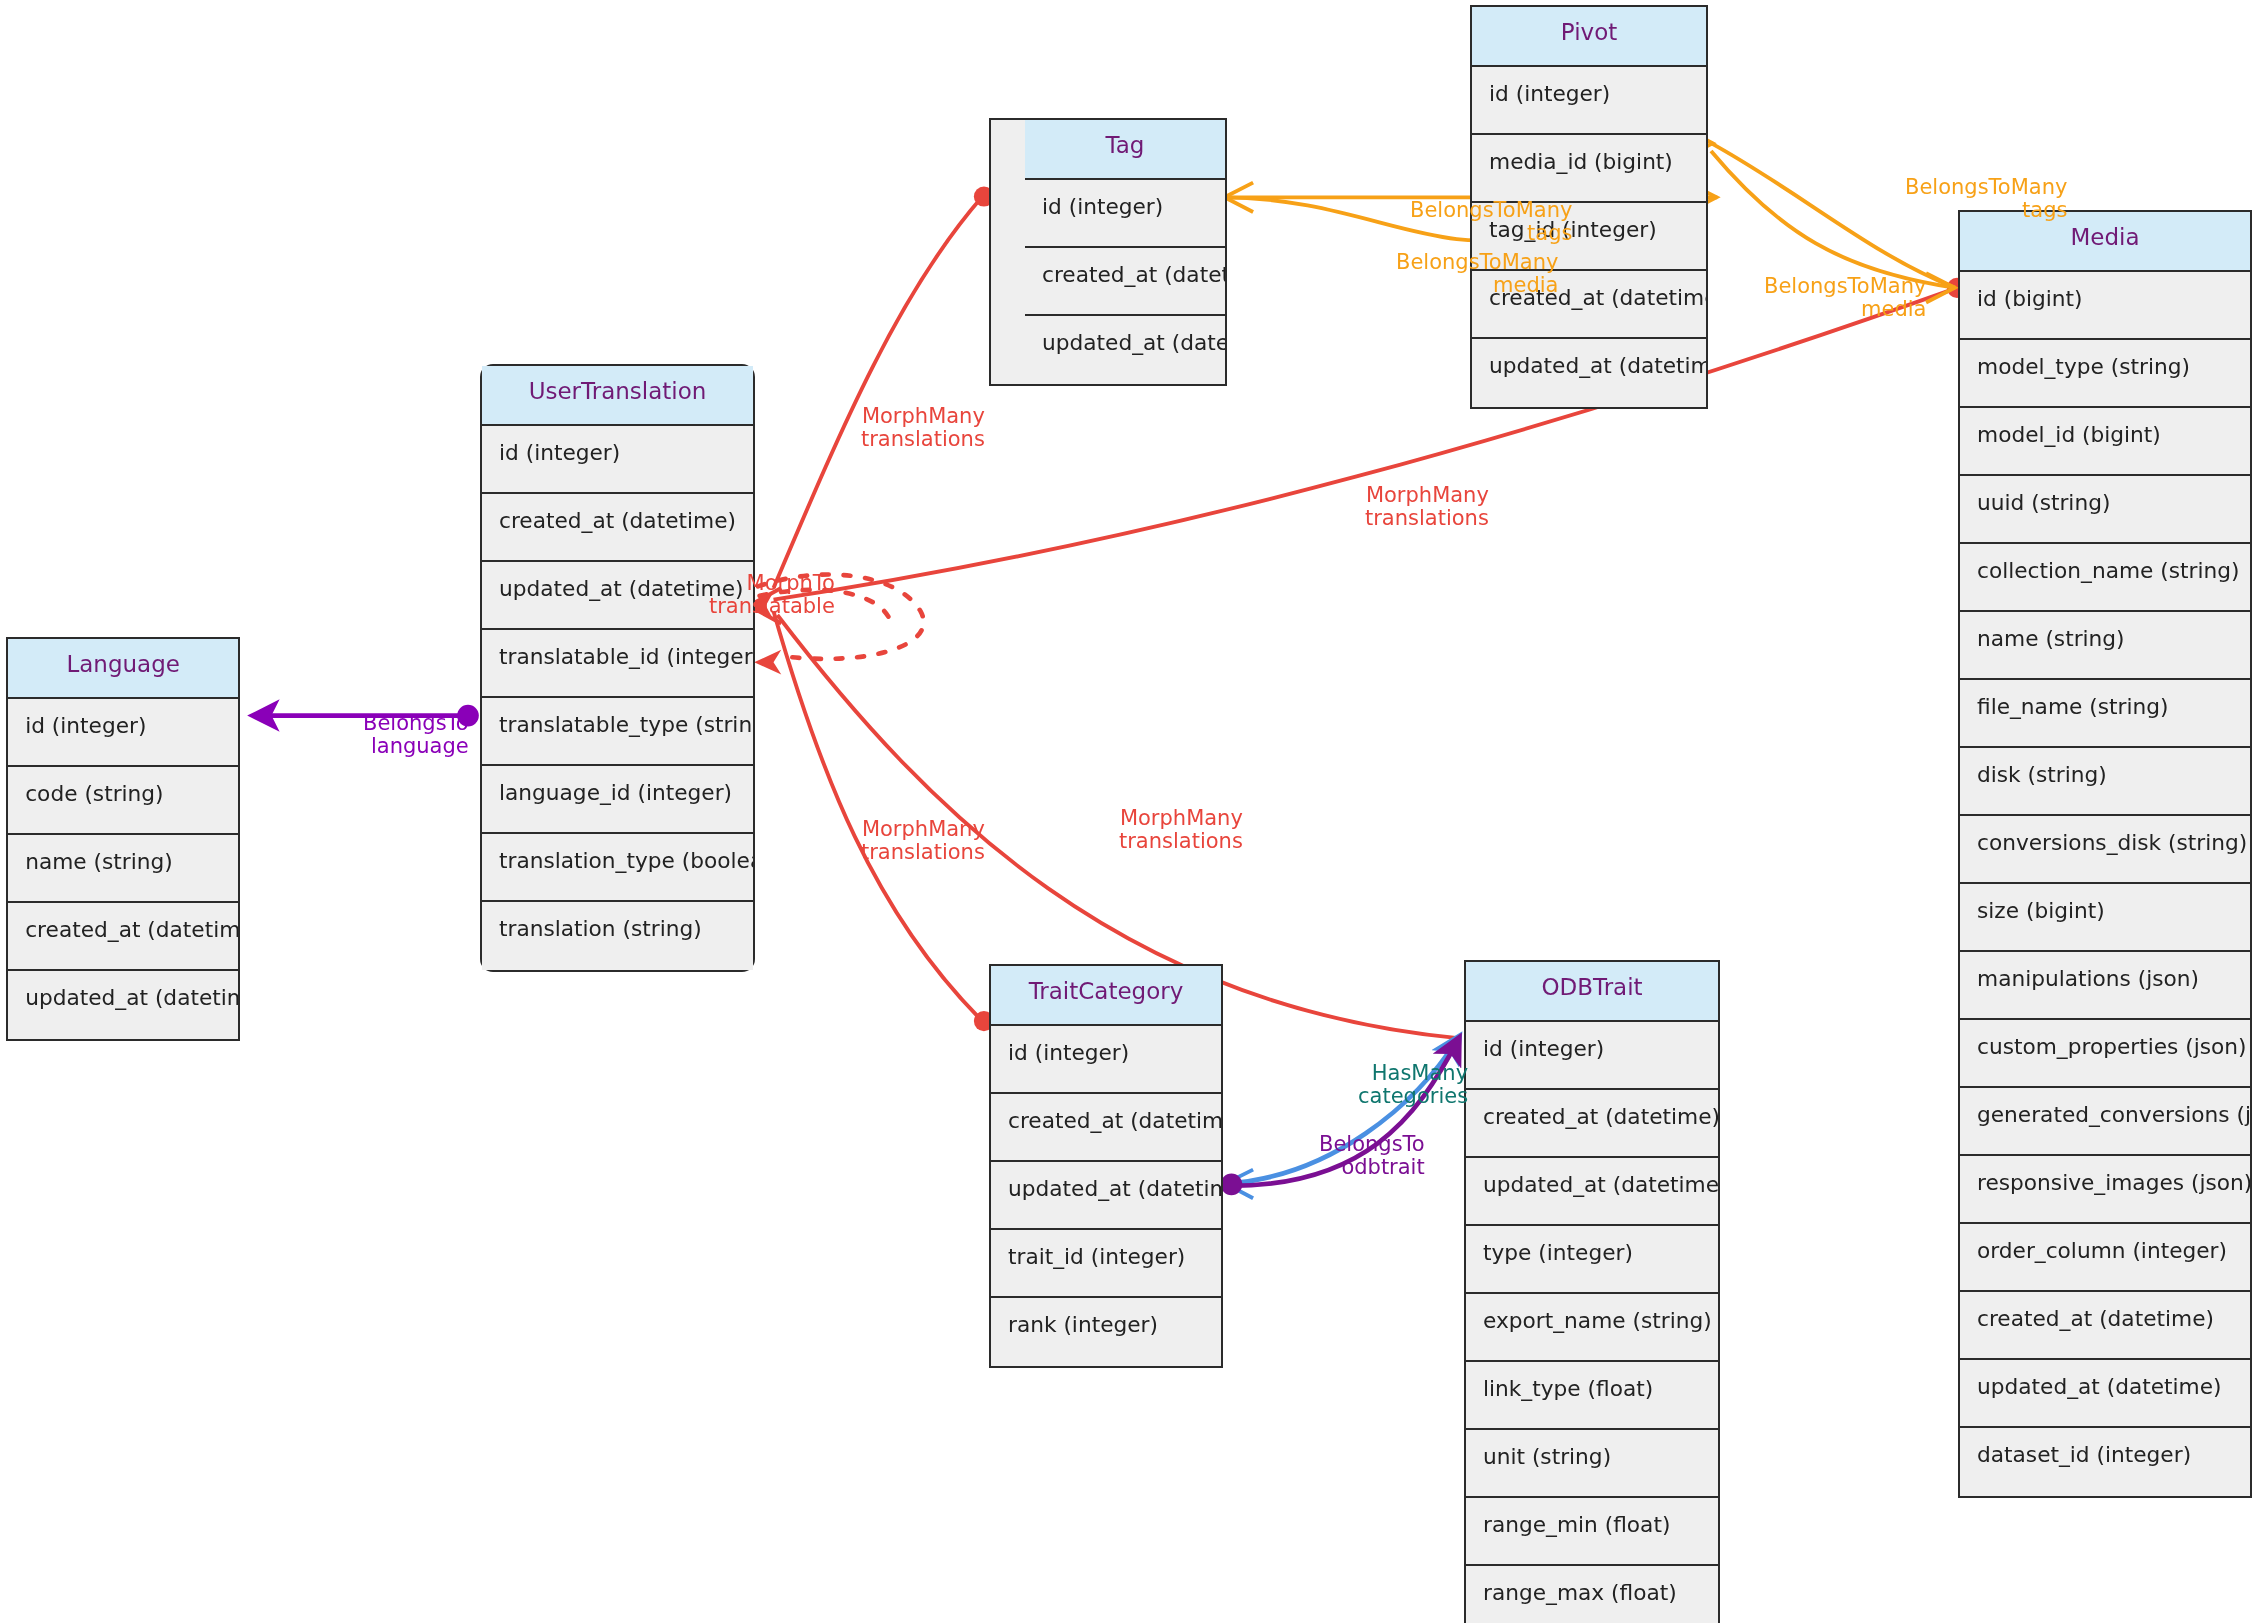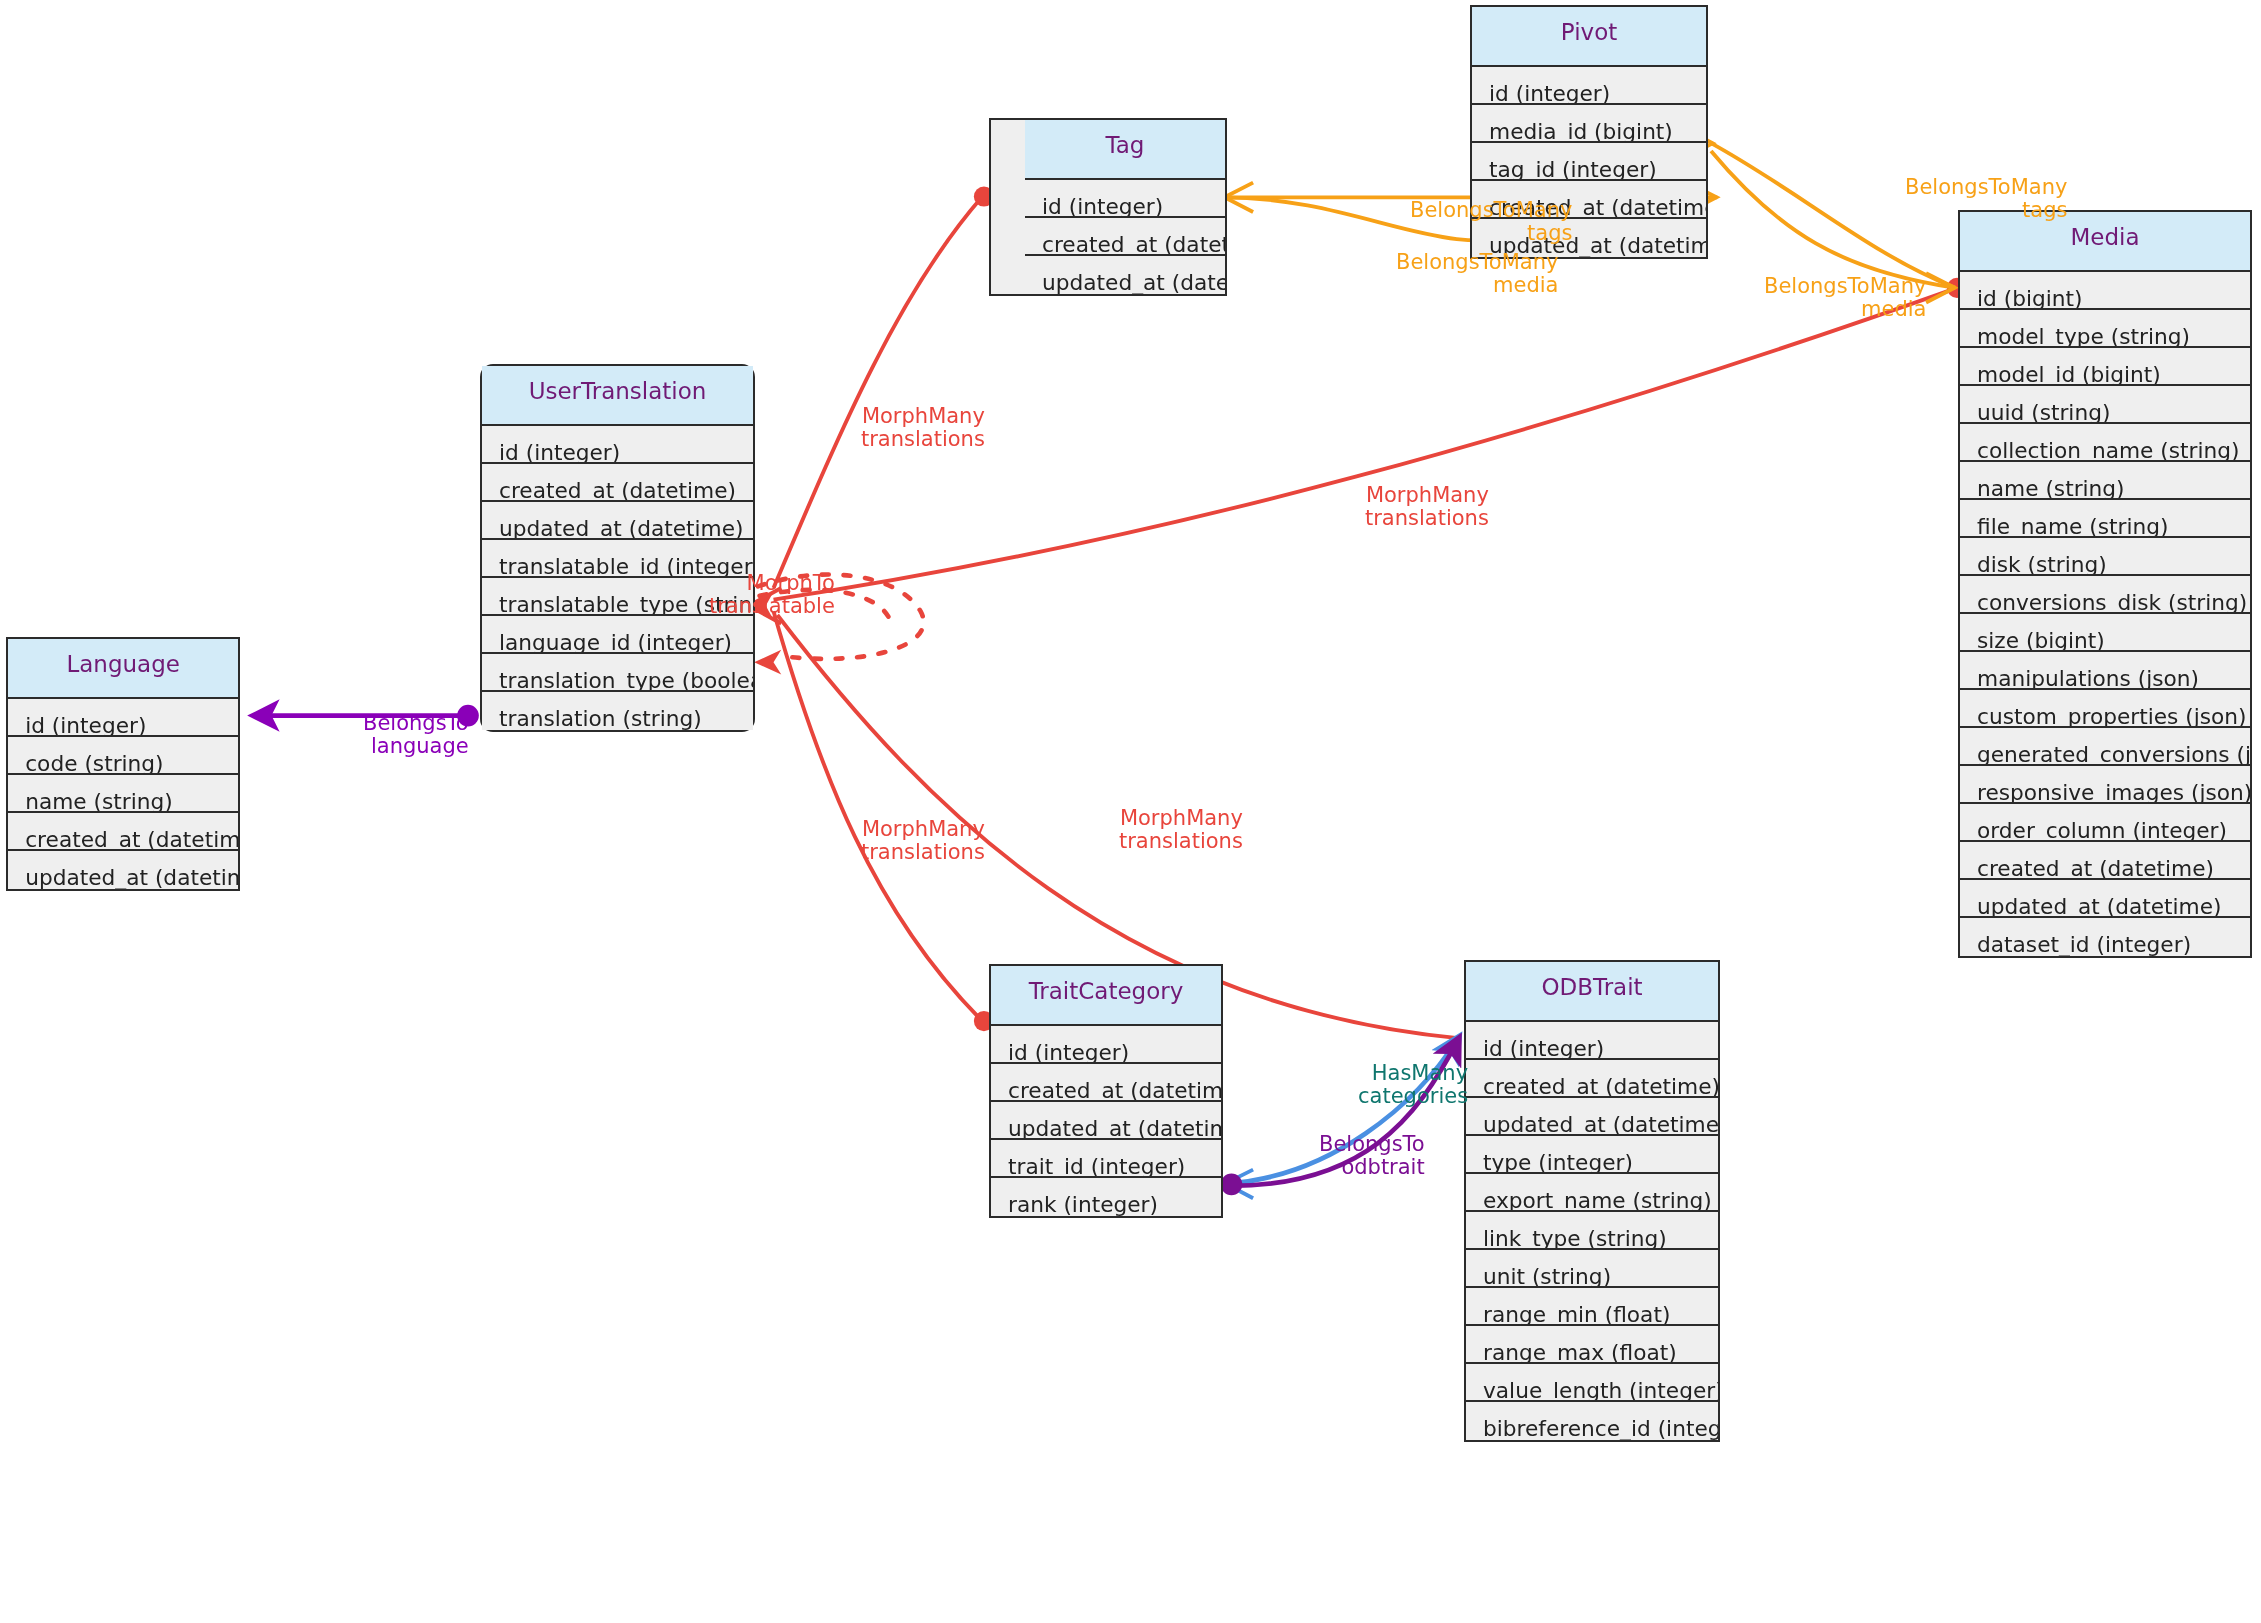--- a/index.html
+++ b/index.html
@@ -40,21 +40,21 @@
     height: 60px;
     line-height: 50px;
     text-align: center;
     font-size: 23px;
     color: #701a75;
     white-space: nowrap;
     overflow: hidden;
   }
   .entity-field {
     box-sizing: border-box;
-    height: 38px;
+    height: 68px;
     line-height: 54px;
     border-bottom: 2.3px solid #2b2b2b;
     padding-left: 17px;
     font-size: 21.7px;
     color: #222222;
     background: #efefef;
     white-space: nowrap;
     overflow: hidden;
   }
   .entity-field.last {
@@ -224,21 +224,21 @@
         <div class="entity-field">trait_id (integer)</div>
         <div class="entity-field last">rank (integer)</div>
       </div>
       <div class="entity" style="left: 1464px; top: 960px; width: 256px;">
         <div class="entity-header">ODBTrait</div>
         <div class="entity-field">id (integer)</div>
         <div class="entity-field">created_at (datetime)</div>
         <div class="entity-field">updated_at (datetime)</div>
         <div class="entity-field">type (integer)</div>
         <div class="entity-field">export_name (string)</div>
-        <div class="entity-field">link_type (string)</div>
+        <div class="entity-field">link_type (float)</div>
         <div class="entity-field">unit (string)</div>
         <div class="entity-field">range_min (float)</div>
         <div class="entity-field">range_max (float)</div>
         <div class="entity-field">value_length (integer)</div>
         <div class="entity-field last">bibreference_id (integer)</div>
       </div>
     </div>
 
   <div id="edge-labels">
       <div class="edge-label" style="left: 861px; top: 405px; color: rgb(232, 69, 60);"><div>MorphMany</div><div>translations</div></div>

